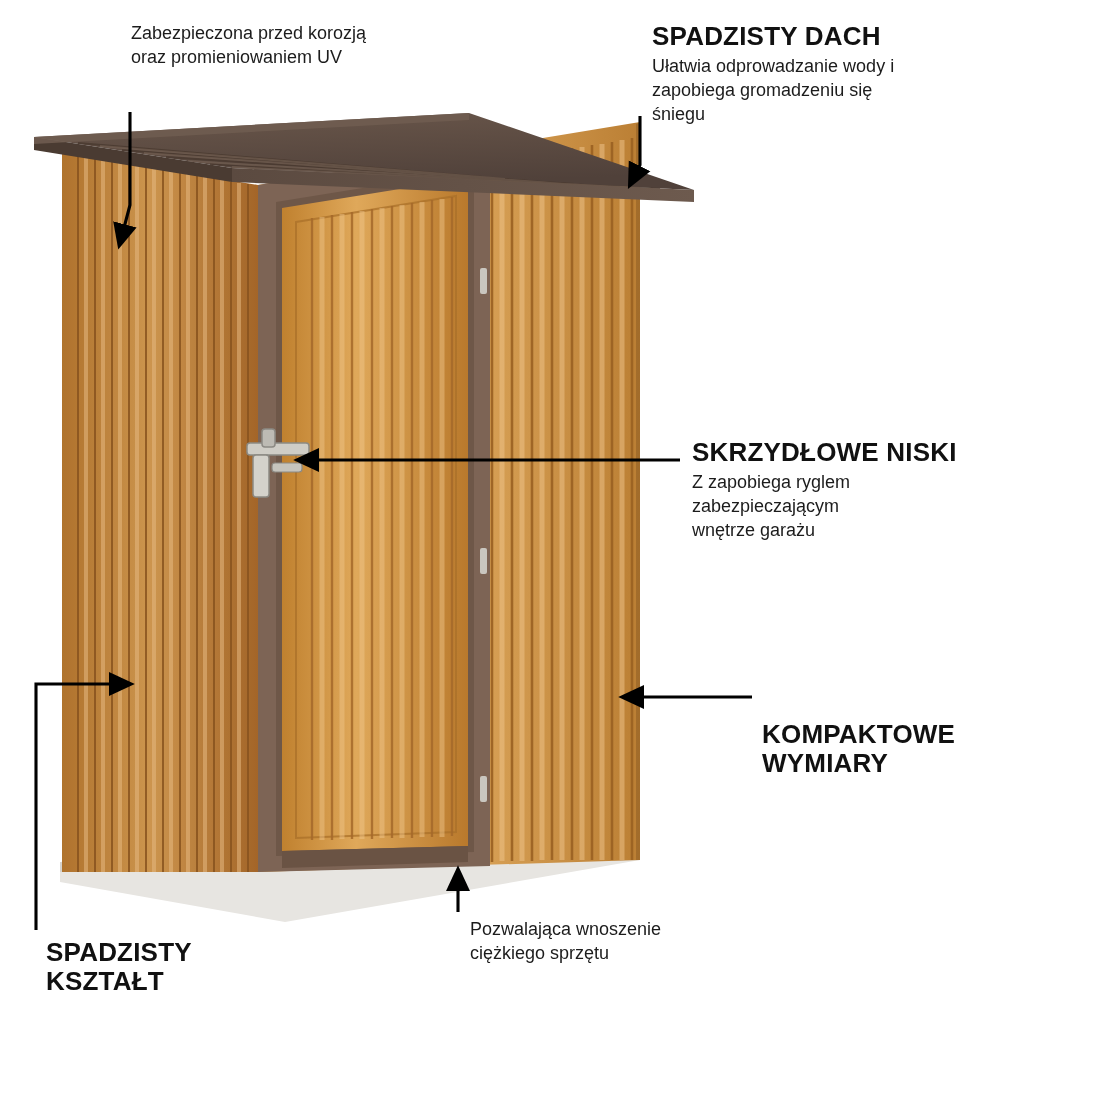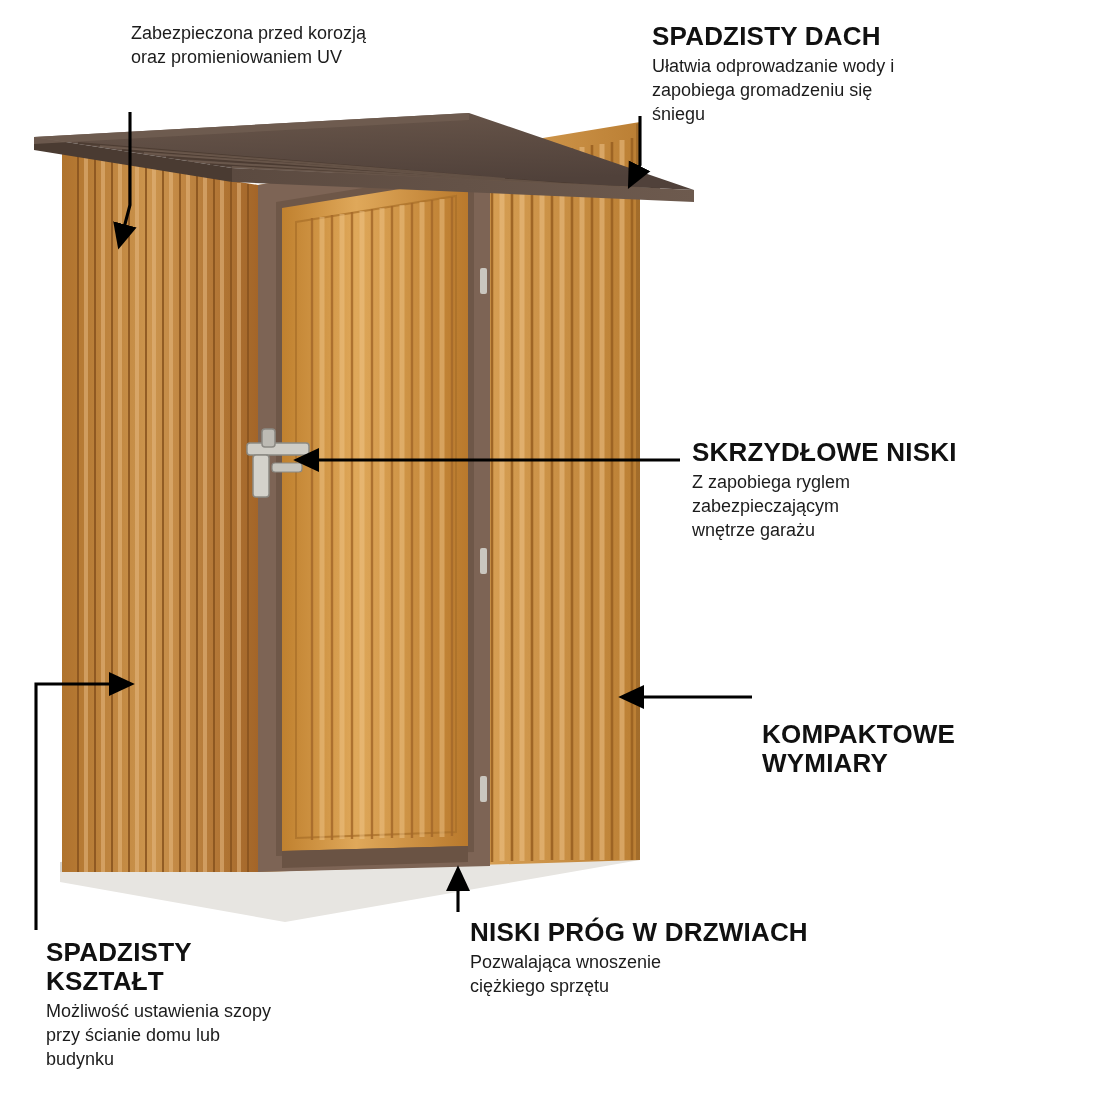--- a/index.html
+++ b/index.html
@@ -277,24 +277,20 @@
   </div>
 
   <div class="callout" id="callout-compact">
     <p class="title">KOMPAKTOWE
 WYMIARY</p>
   </div>
 
   <div class="callout" id="callout-shape">
     <p class="title">SPADZISTY
 KSZTAŁT</p>
-    <p class="desc">Możliwość ustawienia szopy
-przy ścianie domu lub
-budynku</p>
   </div>
 
   <div class="callout" id="callout-sill">
-    <p class="title">NISKI PRÓG W DRZWIACH</p>
     <p class="desc">Pozwalająca wnoszenie
 ciężkiego sprzętu</p>
   </div>
 
 </div>
 
 </body></html>

